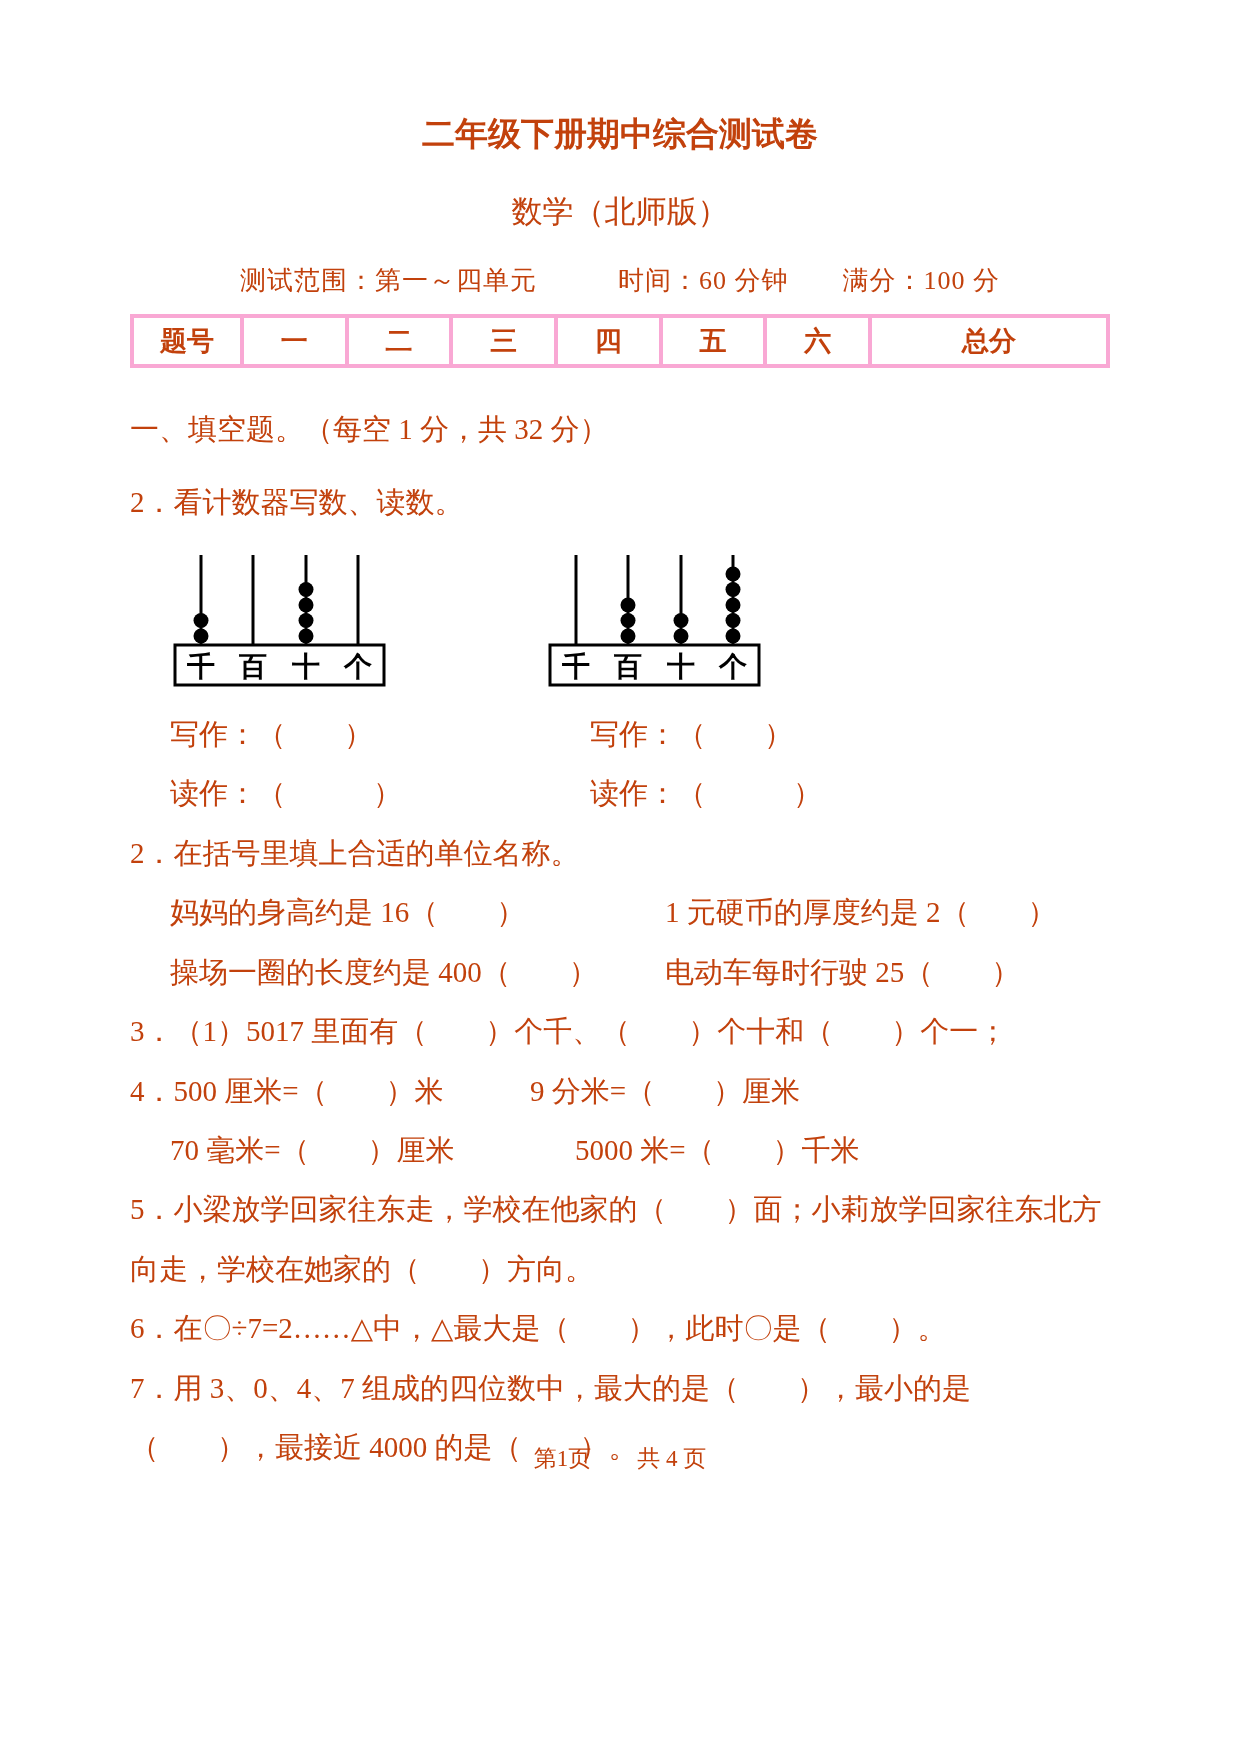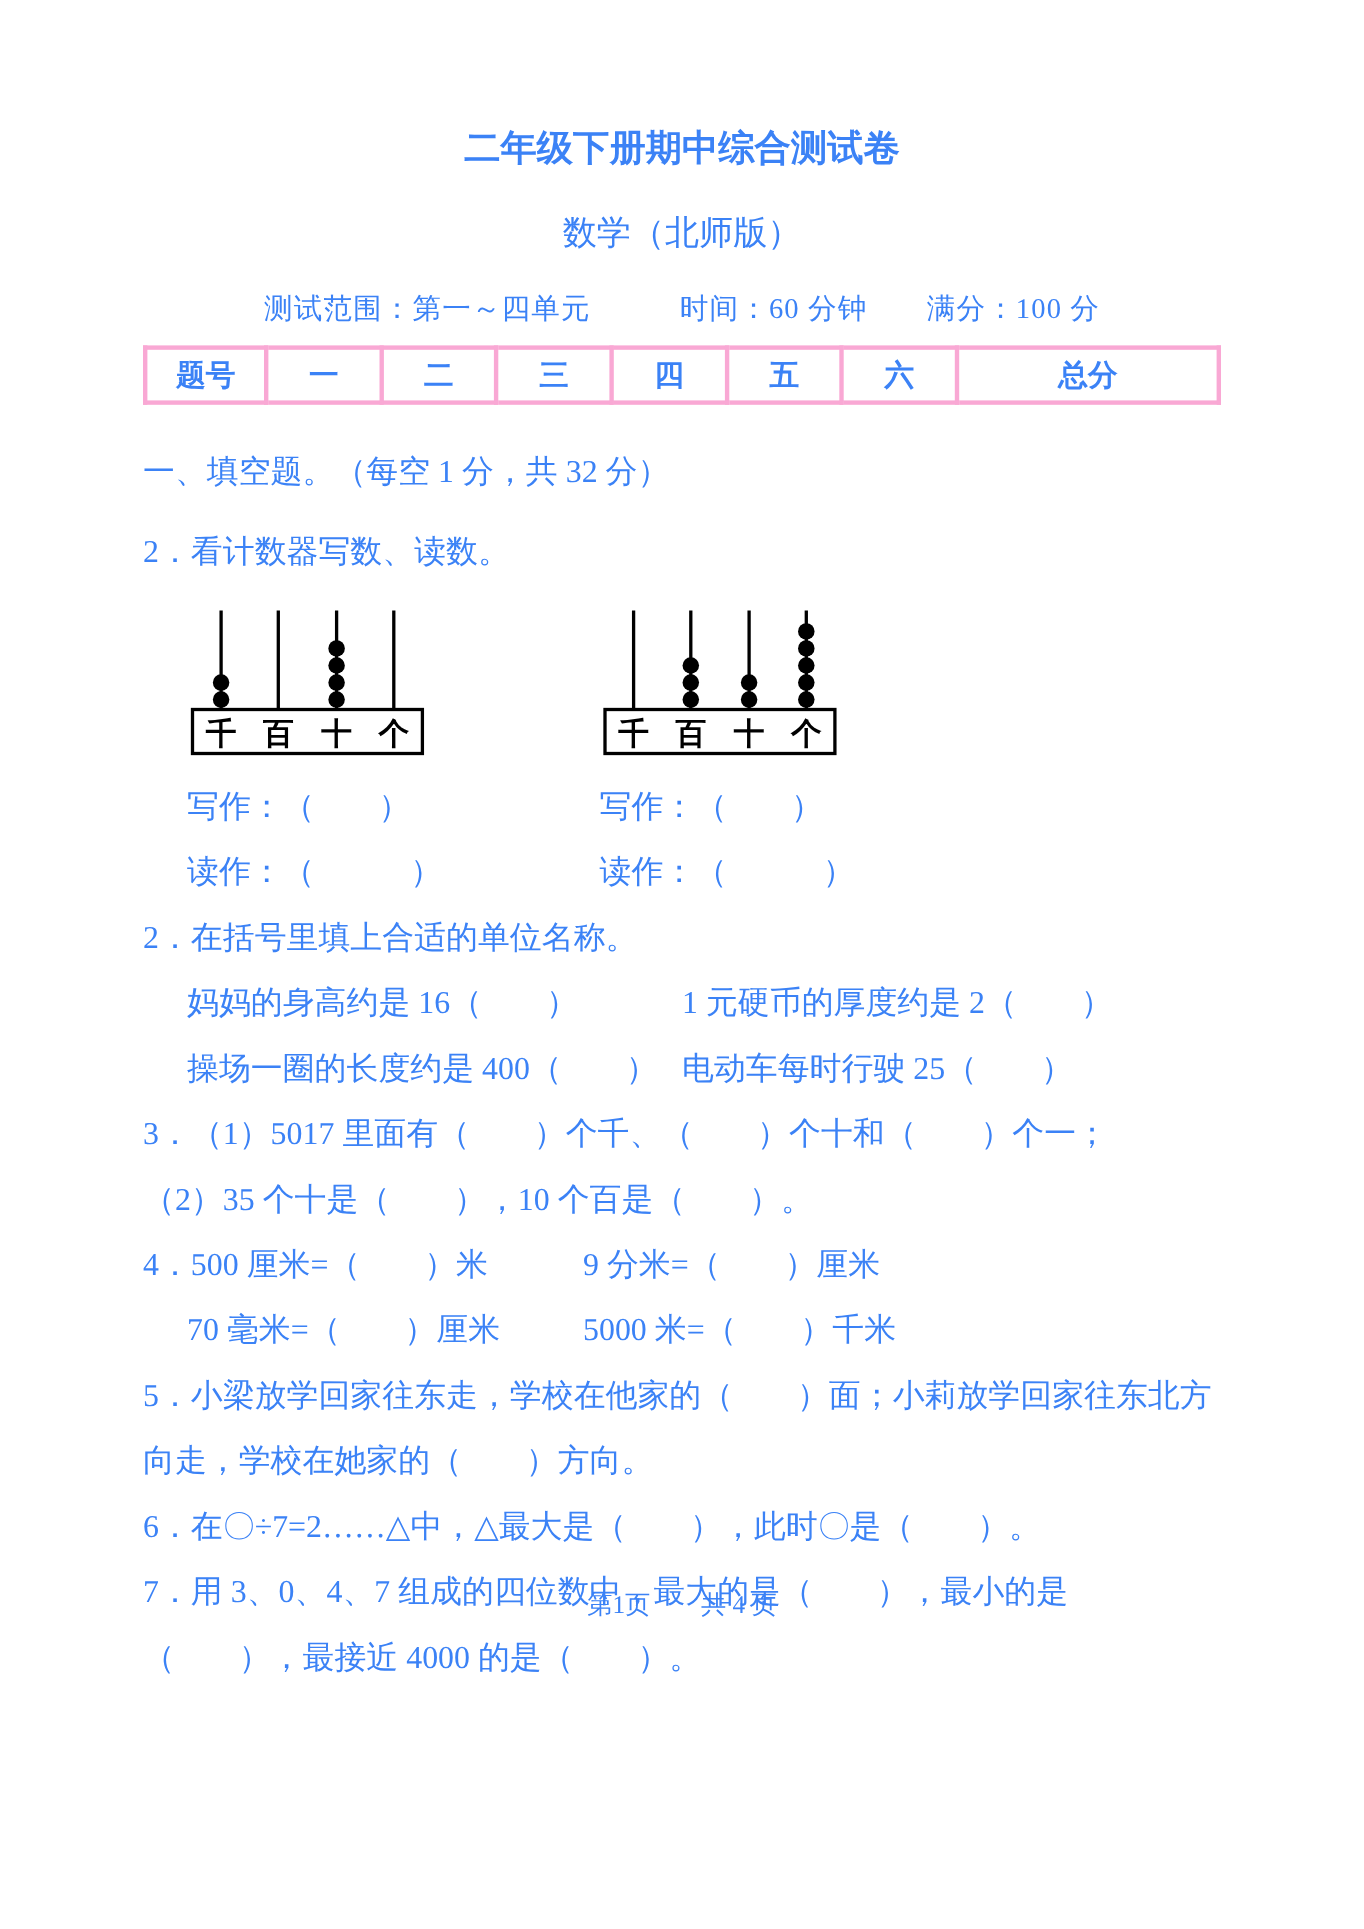--- a/index.html
+++ b/index.html
@@ -2,21 +2,21 @@
 <html><head>
 <meta charset="utf-8">
 <style>
   html,body { margin:0; padding:0; background:#ffffff; }
   .page {
     position:relative;
     width:1240px; height:1754px;
     box-sizing:border-box;
     padding:112px 130px 0 130px;
     background:#ffffff;
-    color:#3b82f6;
+    color:#c2410c;
     font-family:"Liberation Serif","DejaVu Serif",serif;
   }
   .title {
     margin:0 0 34px 0;
     text-align:center;
     font-size:33px; font-weight:700;
     font-family:"Liberation Sans","DejaVu Sans",sans-serif;
   }
   .subtitle {
     margin:0 0 30px 0;
@@ -43,21 +43,21 @@
     font-size:27px;
     font-weight:700;
     font-family:"Liberation Sans","DejaVu Sans",sans-serif;
   }
   .section-heading {
     font-size:30px;
     margin:32px 0 14px 0;
   }
   .q { font-size:29px; line-height:2.05; }
   .qblock { margin:0; }
-  .indent { padding-left:40px; }
+  .indent { padding-left:40px;gap:45px; }
   .row2 { display:flex; }
   .b375 > :first-child { flex:0 0 375px; }
   .b450 > :first-child { flex:0 0 450px; }
   .b400 > :first-child { flex:0 0 400px; }
   .b360 > :first-child { flex:0 0 360px; }
   .abacus-row {
     display:flex;
     gap:160px;
     padding-left:42px;
     margin:20px 0 14px 0;
@@ -163,21 +163,20 @@
   <div class="q row2 b450 indent">
     <div>妈妈的身高约是 16（　　）</div>
     <div>1 元硬币的厚度约是 2（　　）</div>
   </div>
   <div class="q row2 b450 indent">
     <div>操场一圈的长度约是 400（　　）</div>
     <div>电动车每时行驶 25（　　）</div>
   </div>
 
   <div class="q qblock">3．（1）5017 里面有（　　）个千、（　　）个十和（　　）个一；</div>
-  <div class="q qblock">（2）35 个十是（　　），10 个百是（　　）。</div>
 
   <div class="q row2 b400">
     <div>4．500 厘米=（　　）米</div>
     <div>9 分米=（　　）厘米</div>
   </div>
   <div class="q row2 b360 indent">
     <div>70 毫米=（　　）厘米</div>
     <div>5000 米=（　　）千米</div>
   </div>
 

